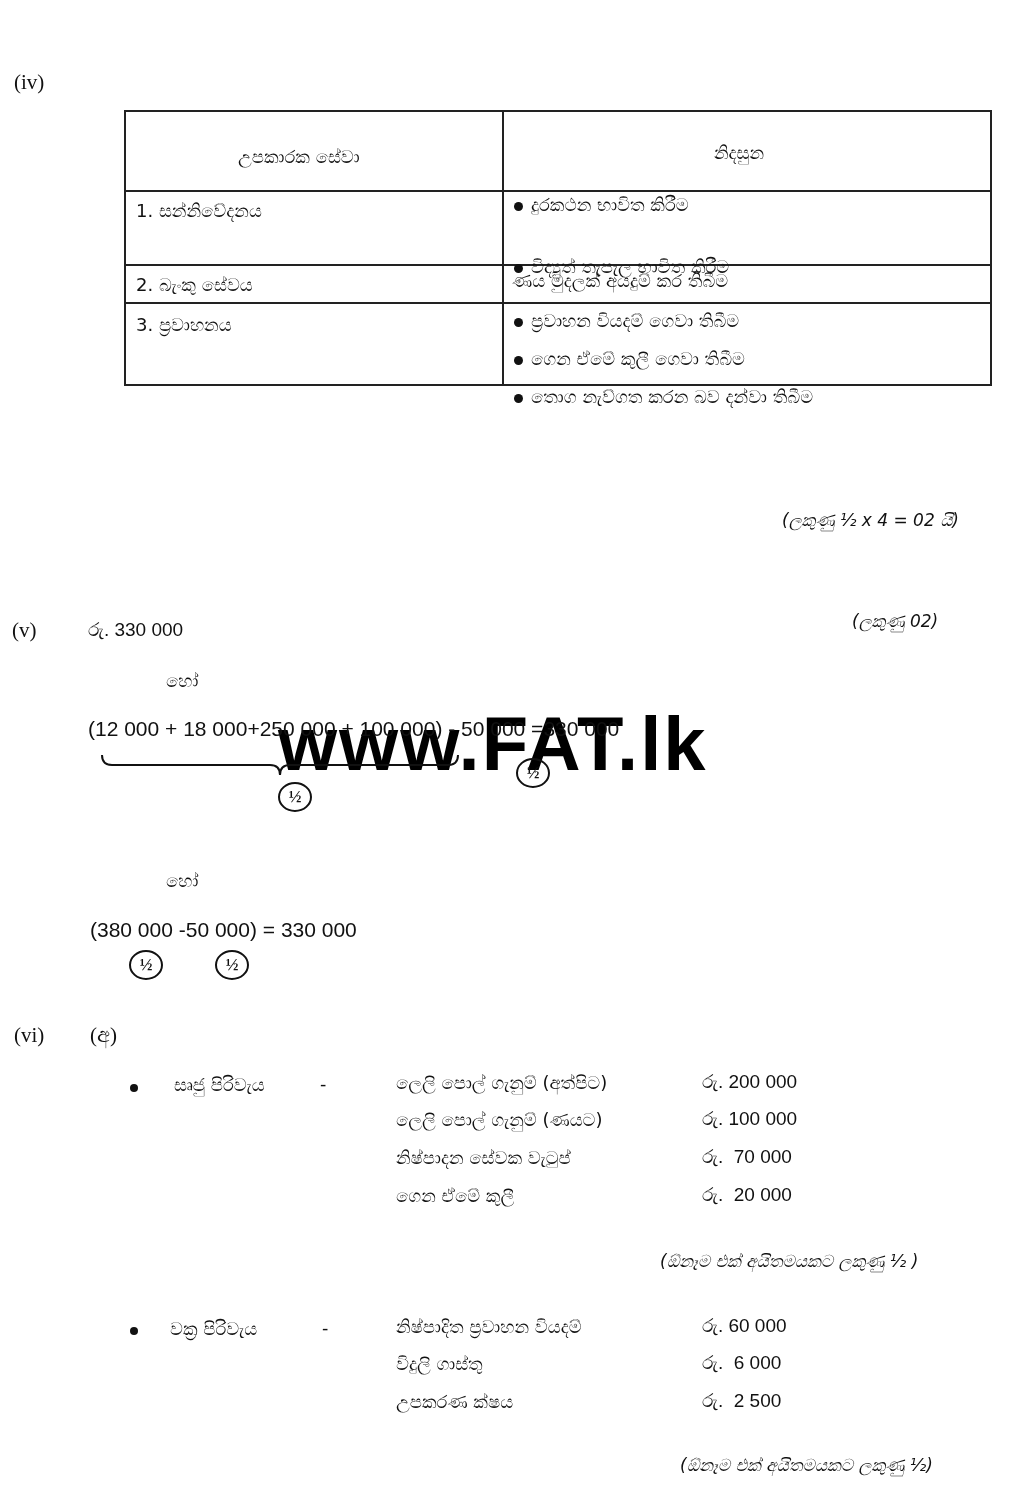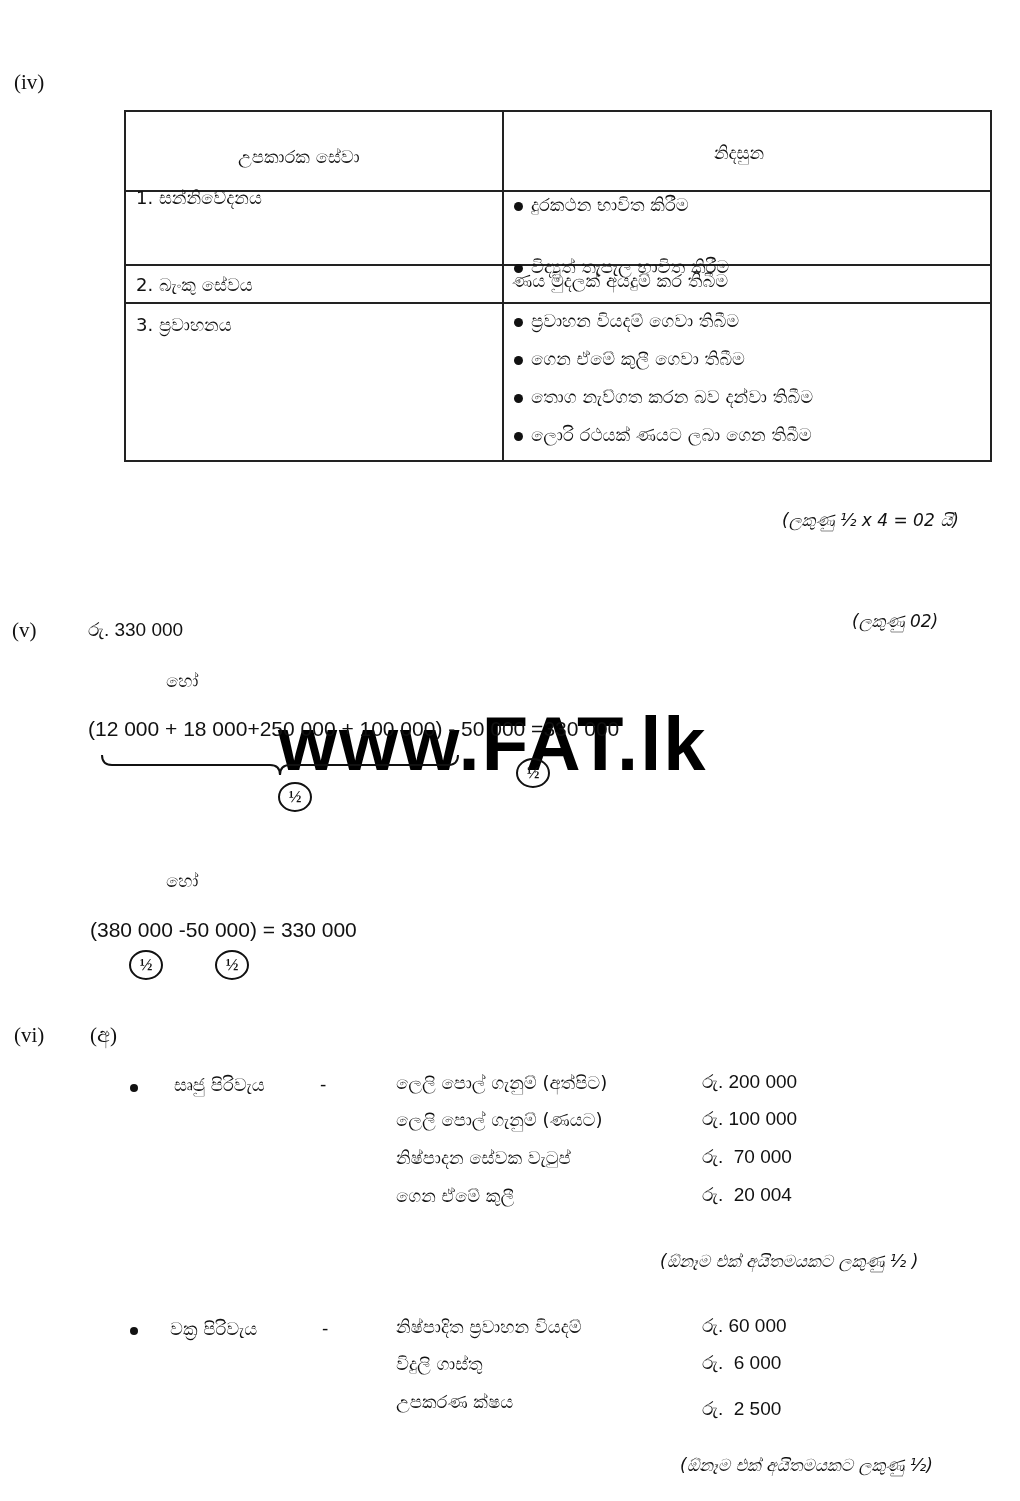--- a/index.html
+++ b/index.html
@@ -9,21 +9,21 @@
     }
     .abs { position: absolute; white-space: nowrap; }
     .roman { font-family: "Liberation Serif", serif; font-size: 21px; }
     .sinh { font-size: 18px; }
     .num { font-family: "Liberation Sans", sans-serif; font-size: 19px; }
     .calc { font-family: "Liberation Sans", sans-serif; font-size: 21px; }
     .ital { font-style: italic; font-weight: normal; font-size: 17px; }
 
     
     .tbl {
-      position: absolute; left: 124px; top: 110px; width: 868px; height: 352px;
+      position: absolute; left: 124px; top: 110px; width: 868px; height: 276px;
       border: 2px solid #222; box-sizing: border-box;
     }
     .tbl .vline { position: absolute; left: 376px; top: 0; bottom: 0; width: 2px; background: #222; }
     .tbl .hline { position: absolute; left: 0; right: 0; height: 2px; background: #222; }
     .tbl .cell { position: absolute; white-space: nowrap; font-size: 18px; }
     .bullet { display: inline-block; width: 9px; height: 9px; border-radius: 50%; background: #111; margin-right: 8px; vertical-align: middle; }
 
     .circ {
       position: absolute; width: 34px; height: 30px; border: 2px solid #111; border-radius: 50%;
       box-sizing: border-box; text-align: center; line-height: 26px;
@@ -48,32 +48,31 @@
 
 <div class="tbl fg">
   <div class="vline"></div>
   <div class="hline" style="top:78px;"></div>
   <div class="hline" style="top:152px;"></div>
   <div class="hline" style="top:190px;"></div>
 
   <div class="cell" style="left:112px; top:34px;">උපකාරක සේවා</div>
   <div class="cell" style="left:588px; top:30px;">නිදසුන</div>
 
-  <div class="cell" style="left:10px; top:75px;">1. සන්නිවේදනය</div>
+  <div class="cell" style="left:10px; top:88px;">1. සන්නිවේදනය</div>
   <div class="cell" style="left:388px; top:82px;"><span class="bullet"></span><span>දුරකථන භාවිත කිරීම</span></div>
   <div class="cell" style="left:388px; top:120px;margin-top:24px;"><span class="bullet"></span><span>විද්‍යුත් තැපැල භාවිත කිරීම</span></div>
 
   <div class="cell" style="left:10px; top:162px;">2. බැංකු සේවය</div>
   <div class="cell" style="left:386px; top:158px;">ණය මුදලක් අයදුම් කර තිබීම</div>
 
   <div class="cell" style="left:10px; top:202px;">3. ප්‍රවාහනය</div>
   <div class="cell" style="left:388px; top:198px;"><span class="bullet"></span><span>ප්‍රවාහන වියදම් ගෙවා තිබීම</span></div>
   <div class="cell" style="left:388px; top:236px;"><span class="bullet"></span><span>ගෙන ඒමේ කුලී ගෙවා තිබීම</span></div>
   <div class="cell" style="left:388px; top:274px;"><span class="bullet"></span><span>තොග නැව්ගත කරන බව දන්වා තිබීම</span></div>
-  <div class="cell" style="left:388px; top:312px;"><span class="bullet"></span><span>ලොරි රථයක් ණයට ලබා ගෙන තිබීම</span></div>
 </div>
 
 <div class="abs ital fg" style="left:782px; top:510px;">(ලකුණු ½ x 4 = 02 යි)</div>
 
 <div class="abs roman fg" style="left:12px; top:618px;">(v)</div>
 <div class="abs num fg" style="left:88px; top:619px;">රු. 330 000</div>
 <div class="abs ital fg" style="left:852px; top:611px;">(ලකුණු 02)</div>
 
 <div class="abs sinh fg" style="left:166px; top:670px;">හෝ</div>
 <div class="abs calc fg" style="left:88px; top:717px;">(12 000 + 18 000+250 000 + 100 000) - 50 000 =330 000</div>
@@ -96,28 +95,28 @@
 <div class="abs sinh fg" style="left:174px; top:1074px;">සෘජු පිරිවැය</div>
 <div class="abs num fg" style="left:320px; top:1074px;">-</div>
 
 <div class="abs sinh fg" style="left:396px; top:1072px;">ලෙලි පොල් ගැනුම් (අත්පිට)</div>
 <div class="abs num fg" style="left:702px; top:1071px; white-space:pre;">රු. 200 000</div>
 <div class="abs sinh fg" style="left:396px; top:1109px;">ලෙලි පොල් ගැනුම් (ණයට)</div>
 <div class="abs num fg" style="left:702px; top:1108px; white-space:pre;">රු. 100 000</div>
 <div class="abs sinh fg" style="left:396px; top:1147px;">නිෂ්පාදන සේවක වැටුප්</div>
 <div class="abs num fg" style="left:702px; top:1146px; white-space:pre;">රු.  70 000</div>
 <div class="abs sinh fg" style="left:396px; top:1185px;">ගෙන ඒමේ කුලී</div>
-<div class="abs num fg" style="left:702px; top:1184px; white-space:pre;">රු.  20 004</div>
+<div class="abs num fg" style="left:702px; top:1184px; white-space:pre;">රු.  20 000</div>
 
 <div class="abs ital fg" style="left:660px; top:1251px;">(ඕනෑම එක් අයිතමයකට ලකුණු ½ )</div>
 
 <div class="dot fg" style="left:130px; top:1327px;"></div>
 <div class="abs sinh fg" style="left:170px; top:1318px;">වක්‍ර පිරිවැය</div>
 <div class="abs num fg" style="left:322px; top:1318px;">-</div>
 
 <div class="abs sinh fg" style="left:396px; top:1316px;">නිෂ්පාදිත ප්‍රවාහන වියදම්</div>
 <div class="abs num fg" style="left:702px; top:1315px; white-space:pre;">රු. 60 000</div>
 <div class="abs sinh fg" style="left:396px; top:1353px;">විදුලි ගාස්තු</div>
 <div class="abs num fg" style="left:702px; top:1352px; white-space:pre;text-align:right;">රු.  6 000</div>
 <div class="abs sinh fg" style="left:396px; top:1391px;">උපකරණ ක්ෂය</div>
-<div class="abs num fg" style="left:702px; top:1390px; white-space:pre;margin-top:8px;">රු.  2 500</div>
+<div class="abs num fg" style="left:702px; top:1390px; white-space:pre;">රු.  2 500</div>
 
 <div class="abs ital fg" style="left:680px; top:1455px;">(ඕනෑම එක් අයිතමයකට ලකුණු ½)</div>
 
 </body></html>

